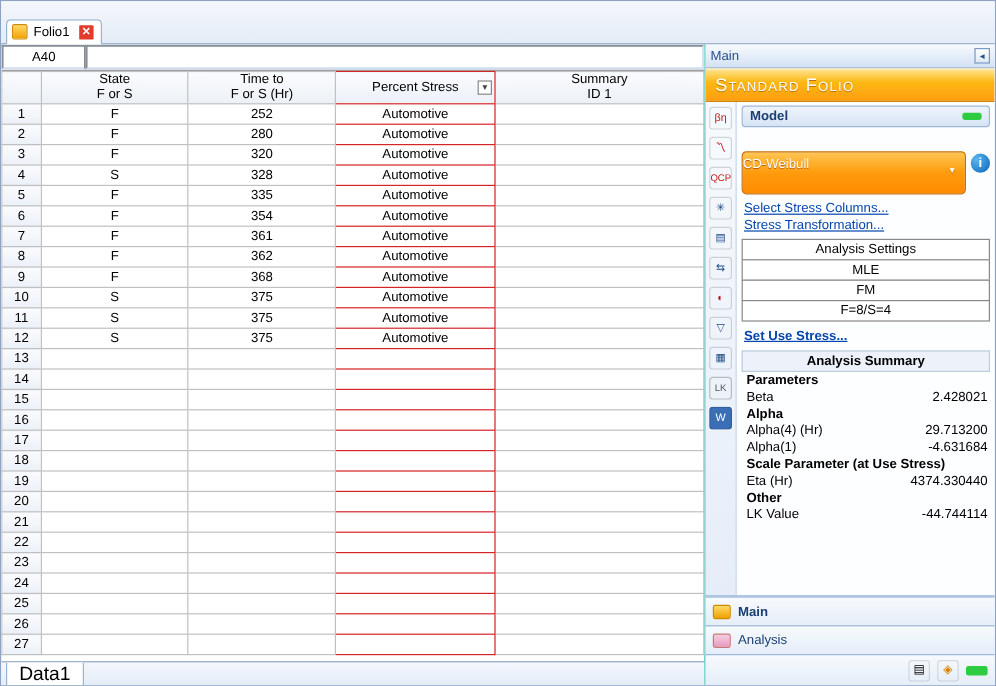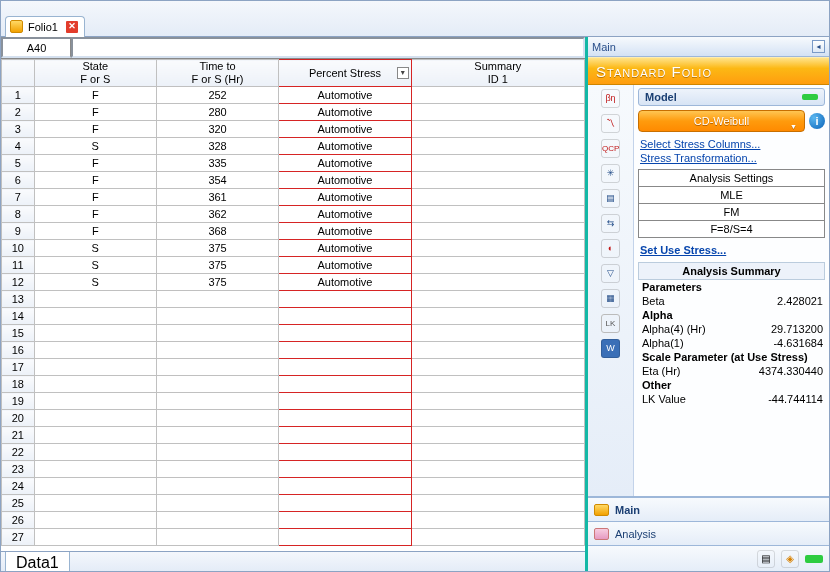--- a/index.html
+++ b/index.html
@@ -62,21 +62,21 @@
     cursor: pointer;
   }
 
   .content { flex: 1; display: flex; overflow: hidden; }
 
   
   .left {
     flex: 1;
     display: flex;
     flex-direction: column;
-    border-right: 3px solid #14b8a6;
+    border-right: 1px solid #14b8a6;
     overflow: hidden;
   }
   .cellref-row {
     display: flex;
     border-bottom: 1px solid #888;
     background: #fff;
     height: 22px;
   }
   .cellref {
     width: 70px;
@@ -200,21 +200,21 @@
     align-items: center;
     padding-left: 8px;
   }
   .r-body {
     flex: 1;
     display: flex;
     overflow: hidden;
     border-bottom: 1px solid #9db7d9;
   }
   .iconcol {
-    width: 46px;
+    width: 26px;
     background: linear-gradient(#f7fafd,#e5edf8);
     border-right: 1px solid #c3d3ea;
     display: flex;
     flex-direction: column;
     align-items: center;
     padding-top: 4px;
     gap: 6px;
   }
   .ic {
     width: 19px; height: 19px;
@@ -255,31 +255,31 @@
   }
   .model-select {
     display: flex;
     gap: 4px;
     margin-bottom: 6px;
     justify-content: center;
     align-items: center;
   }
   .model-dd {
     flex: 1;
-    height: 22px;
+    height: 36px;
     background: linear-gradient(#ffc653,#ff9b0d 50%,#ff8a00);
     border: 1px solid #c86f00;
     border-radius: 4px;
     color: #fff;
-    text-align: center;
     line-height: 20px;
     font-size: 11px;
     position: relative;
     cursor: pointer;
     text-shadow: 0 1px 0 #b05f00;
+    margin-top: 16px;
   }
   .model-dd::after {
     content: "▼";
     font-size: 7px;
     position: absolute;
     right: 7px; top: 6px;
     color:#fff;
   }
   .info-i {
     width: 16px; height: 16px;

